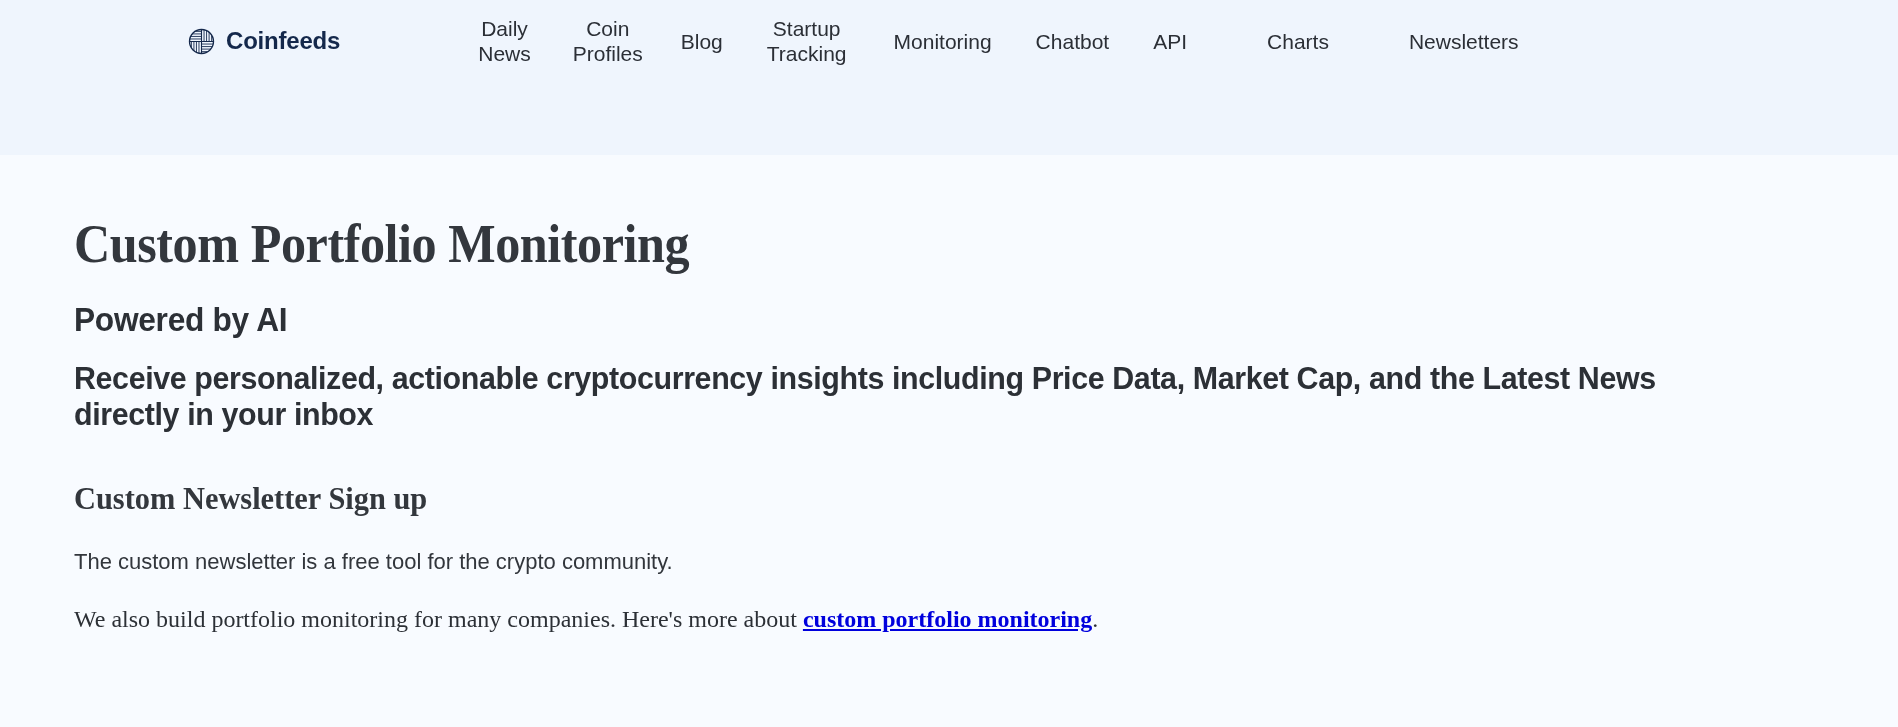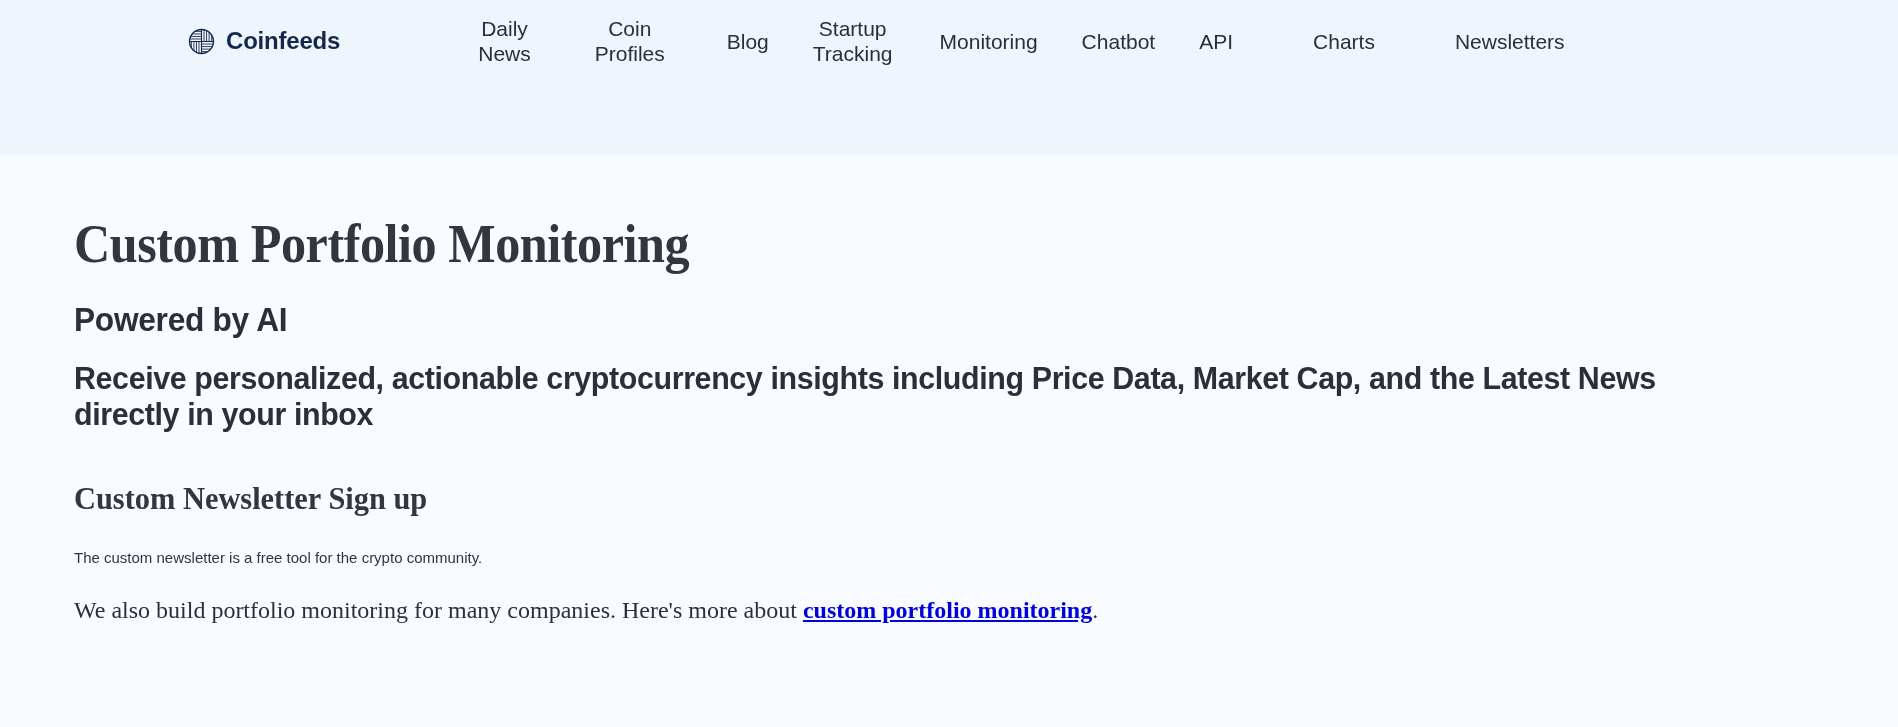--- a/index.html
+++ b/index.html
@@ -59,22 +59,22 @@
   }
   .nav-item {
     color: #2b2f36;
     font-size: 21px;
     line-height: 25px;
     text-align: center;
     text-decoration: none;
     white-space: pre-line;
     cursor: pointer;
   }
-  .nav-gap-1 { margin-right: 64px; }
-  .nav-gap-2 { margin-right: 62px; }
+  .nav-gap-1 { margin-right: 42px; }
+  .nav-gap-2 { margin-right: 38px; }
   .nav-gap-3 { margin-right: 44px; }
   .nav-gap-4 { margin-right: 47px; }
   .nav-gap-5 { margin-right: 44px; }
   .nav-gap-6 { margin-right: 44px; }
   .nav-gap-7 { margin-right: 80px; }
   .nav-gap-8 { margin-right: 80px; }
 
   
   .content {
     padding: 58px 0 0 74px;
@@ -117,21 +117,21 @@
     font-family: "Liberation Serif", "DejaVu Serif", serif;
     font-size: 32px;
     font-weight: bold;
     color: #33373d;
     margin: 47px 0 0 0;
     transform: scaleX(0.95);
     transform-origin: left center;
   }
 
   .body-text {
-    font-size: 15px;
+    font-size: 22px;
     color: #32363c;
     margin: 31px 0 0 0;
     line-height: 1.3;
   }
 
   .body-text-serif {
     font-family: "Liberation Serif", "DejaVu Serif", serif;
     font-size: 24px;
     color: #2c3036;
     margin: 28px 0 0 0;

